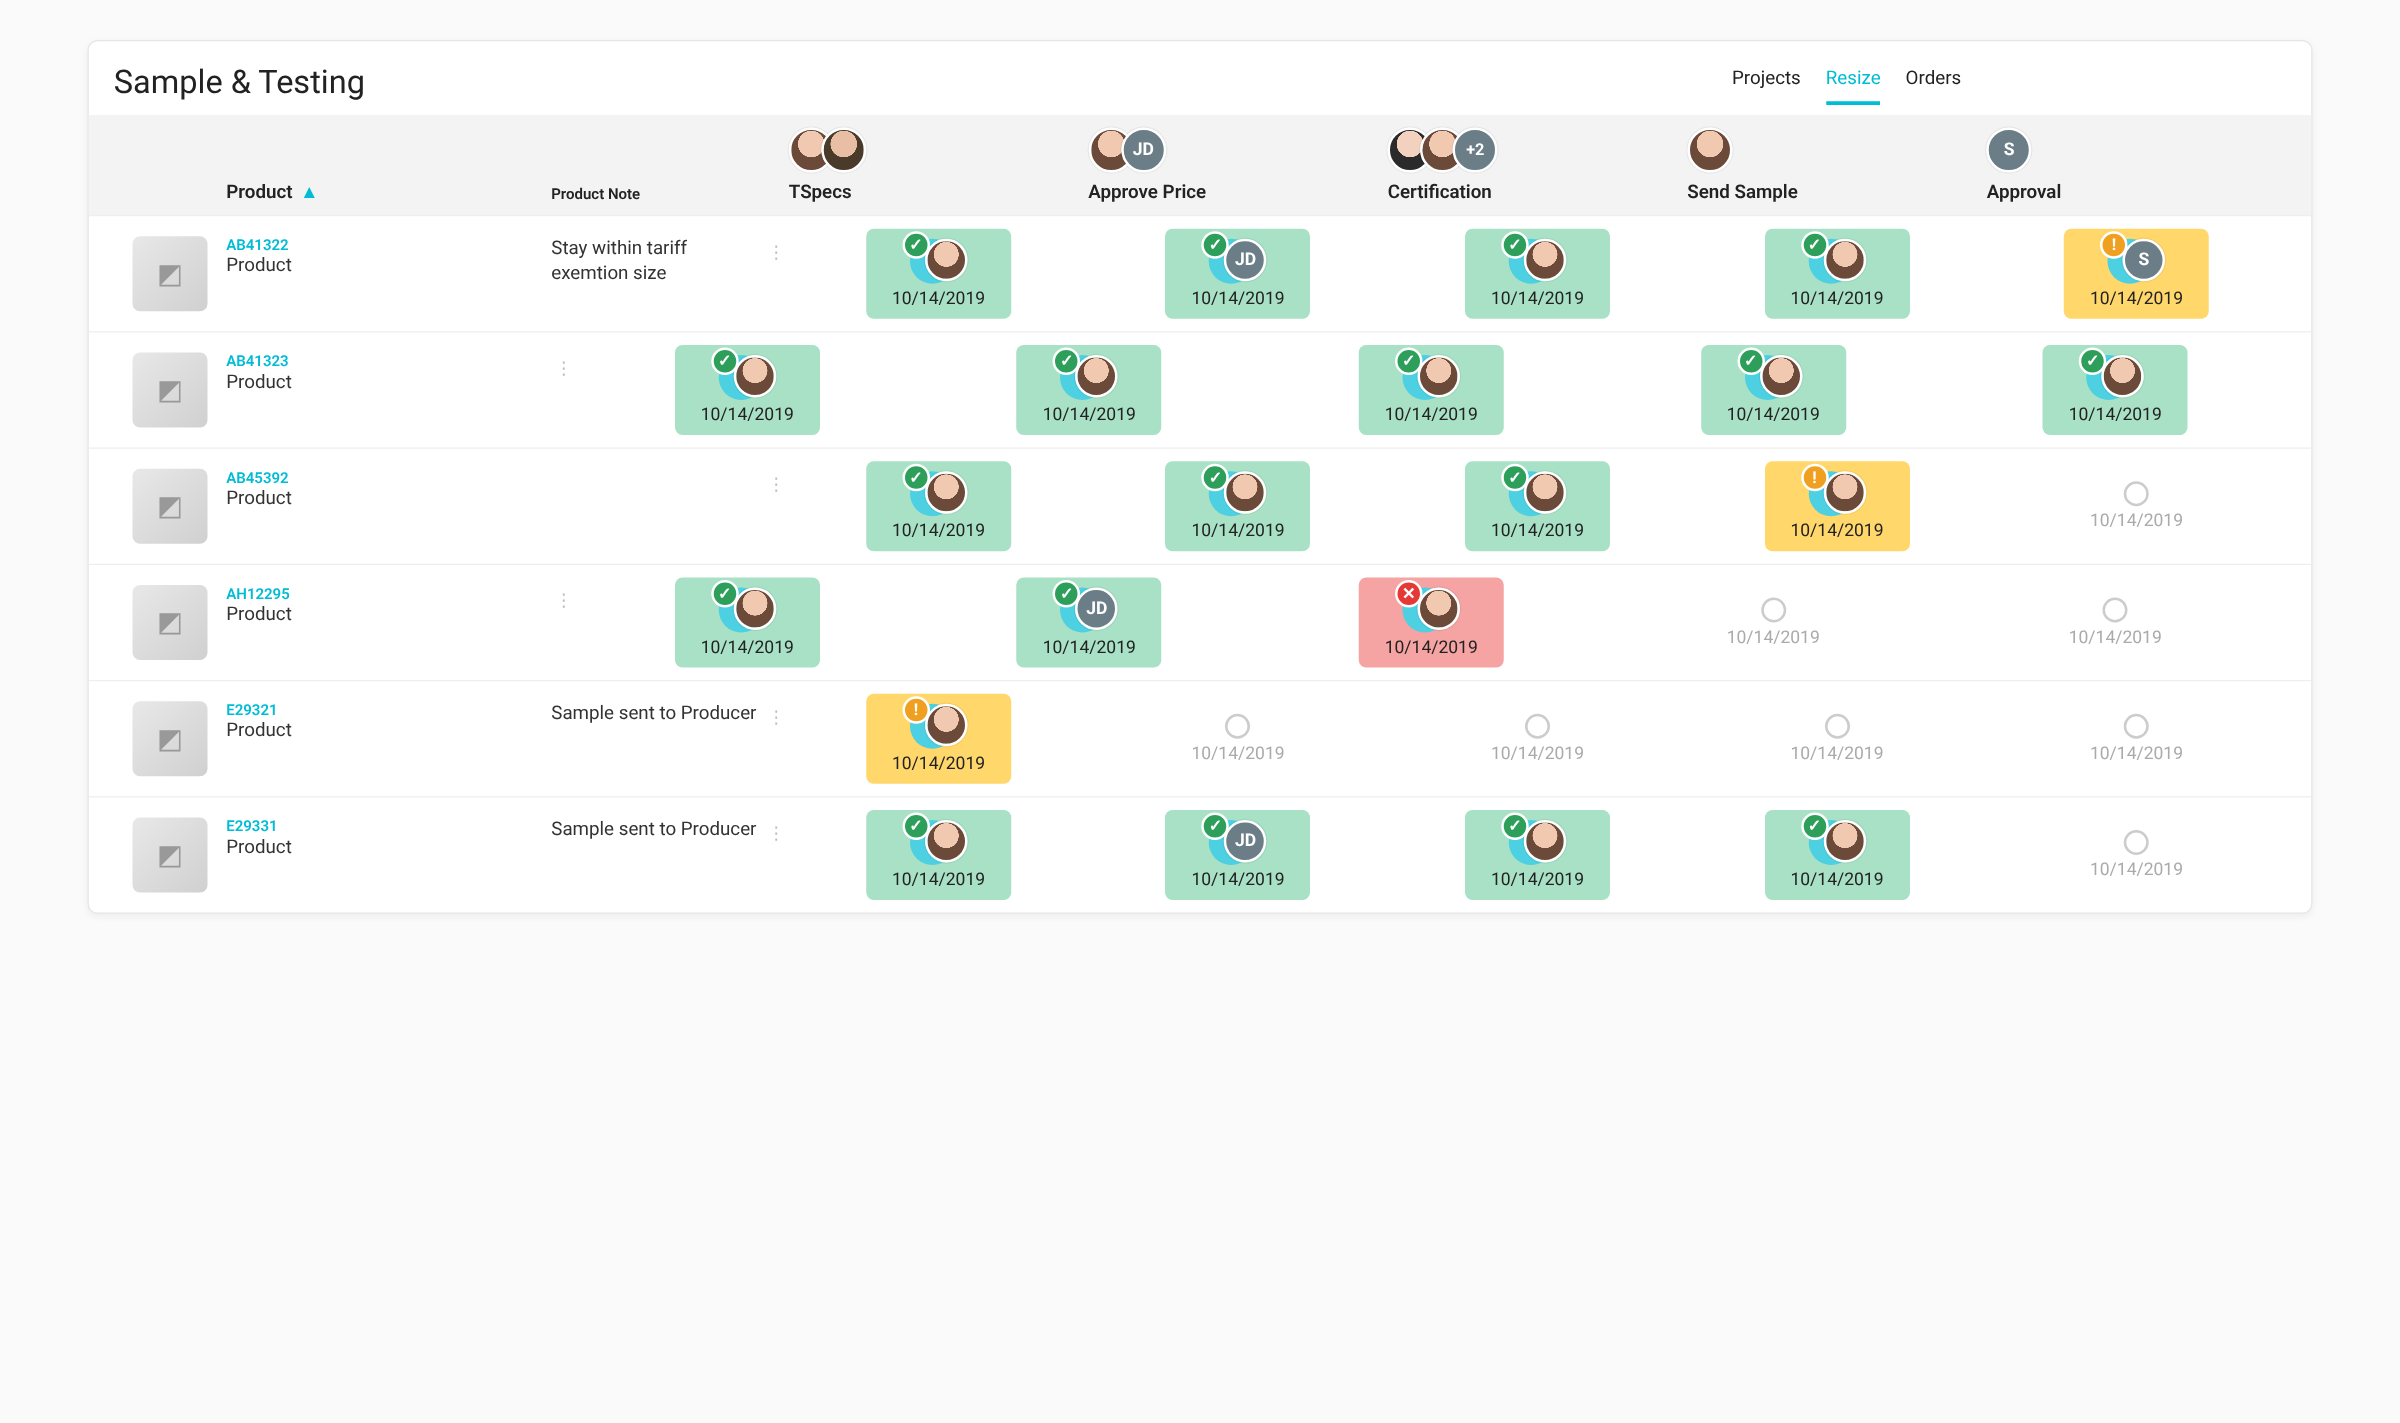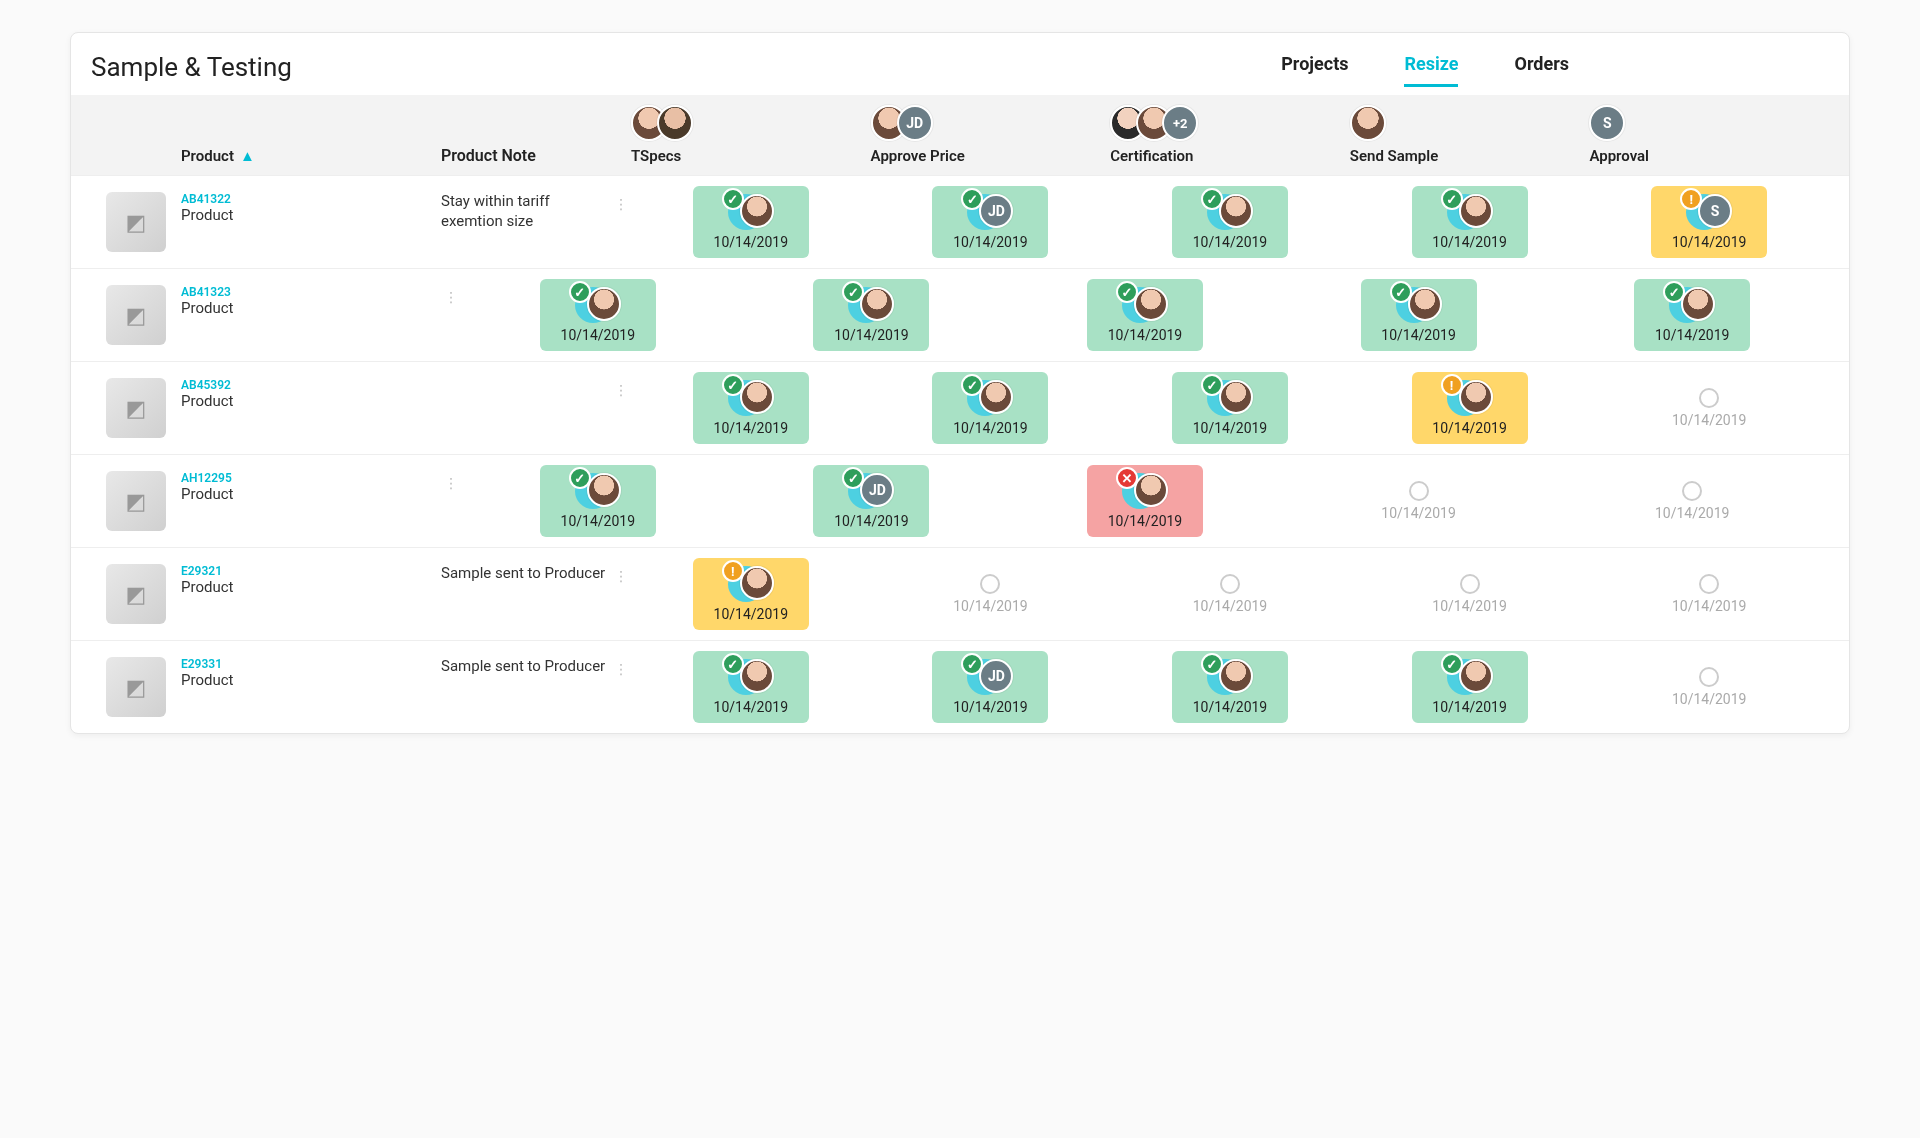--- a/index.html
+++ b/index.html
@@ -2,29 +2,29 @@
 <html><head>
 <meta charset="utf-8">
 <style>
   * { box-sizing: border-box; margin: 0; padding: 0; }
   body { font-family: -apple-system, BlinkMacSystemFont, "Segoe UI", Roboto, Helvetica, Arial, sans-serif; background: #fafafa; padding: 32px 70px; color: #222; font-size: 14px; }
   .card { background: #fff; border: 1px solid #e5e5e5; border-radius: 8px; box-shadow: 0 2px 6px rgba(0,0,0,0.05); overflow: hidden; }
 
   
   .topbar { display: flex; align-items: center; padding: 14px 20px 8px 20px; }
   .page-title { font-size: 26px; font-weight: 400; flex: 0 0 auto; margin-right: auto; }
-  .tabs { display: flex; gap: 56px; font-size: 18px; font-weight: 700; margin-left: -180px;  }
+  .tabs { display: flex; gap: 20px; font-size: 15px; font-weight: 400; margin-left: -180px;  }
   .tab { padding: 6px 0 10px 0; cursor: pointer; color: #222; border-bottom: 3px solid transparent; }
   .tab.active { color: #00bcd4; border-bottom-color: #00bcd4; }
 
   
   .colheader { display: flex; align-items: flex-end; background: #f3f3f3; padding: 10px 20px 10px 20px; gap: 0; }
   .colheader .spacer-thumb { width: 90px; flex: 0 0 90px; }
   .colheader .col-product { width: 260px; flex: 0 0 260px; font-weight: 600; font-size: 15px; display: flex; align-items: center; gap: 6px; }
-  .colheader .col-note { width: 190px; flex: 0 0 190px; font-weight: 600; font-size: 16px; }
+  .colheader .col-note { width: 190px; flex: 0 0 190px; font-weight: 600; font-size: 12px; }
   .stage-header { flex: 1 1 0; display: flex; flex-direction: column; align-items: flex-start; gap: 6px; min-width: 120px; }
   .stage-header .avatars { display: flex; }
   .stage-header .label { font-weight: 600; font-size: 15px; }
 
   .sort-icon { color: #00bcd4; }
 
   
   .row { display: flex; align-items: stretch; border-top: 1px solid #eee; padding: 10px 20px; gap: 0; }
   .thumb { width: 90px; flex: 0 0 90px; display: flex; align-items: center; justify-content: center; }
   .thumb .ph { width: 60px; height: 60px; border-radius: 6px; background: linear-gradient(135deg,#e8e8e8,#d0d0d0); display:flex; align-items:center; justify-content:center; color:#999; font-size:22px; }

